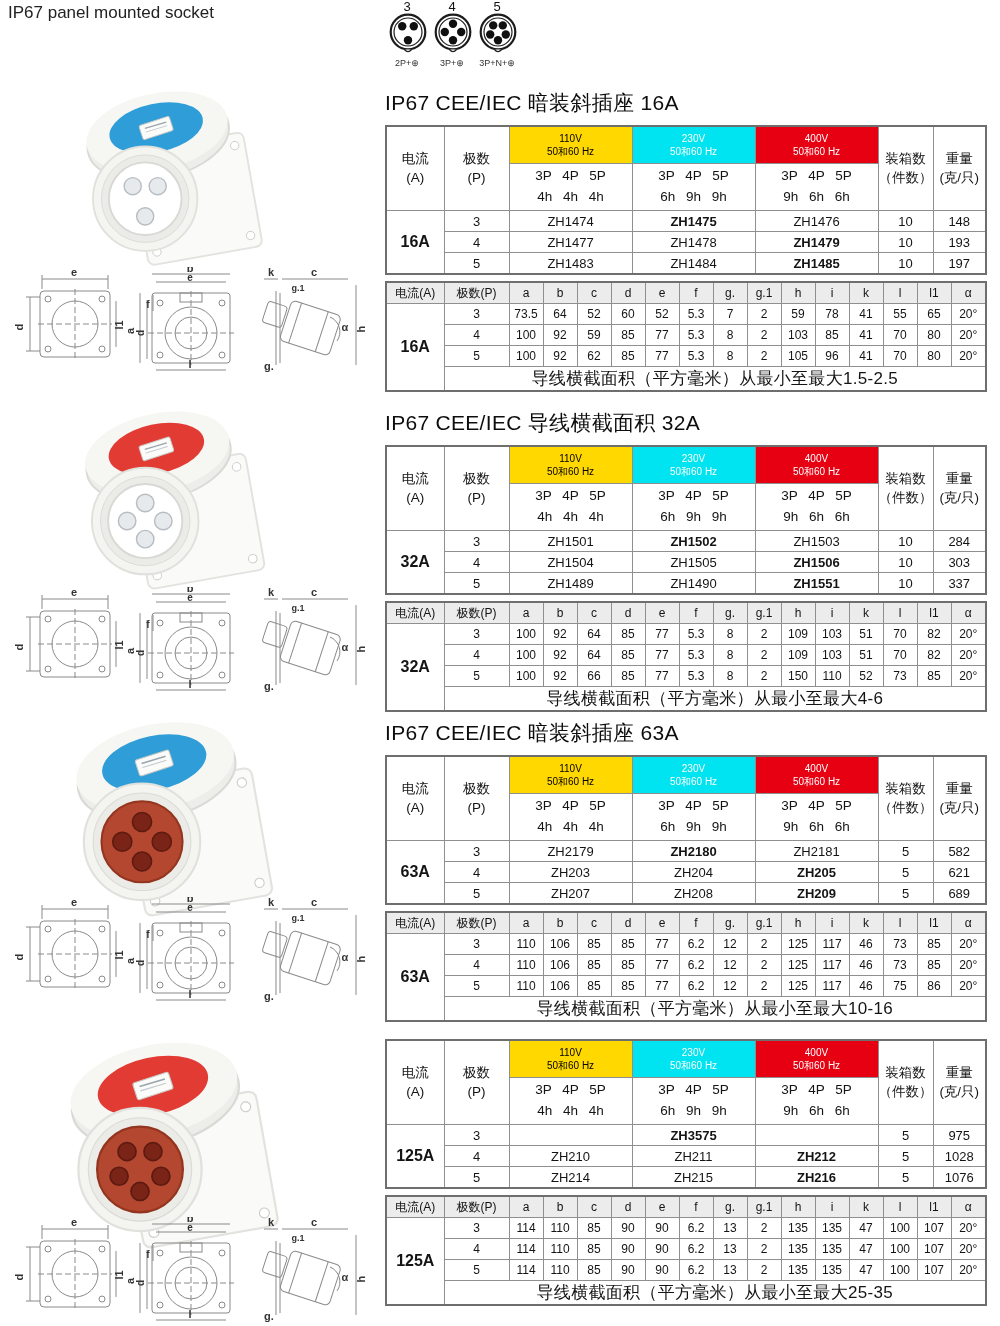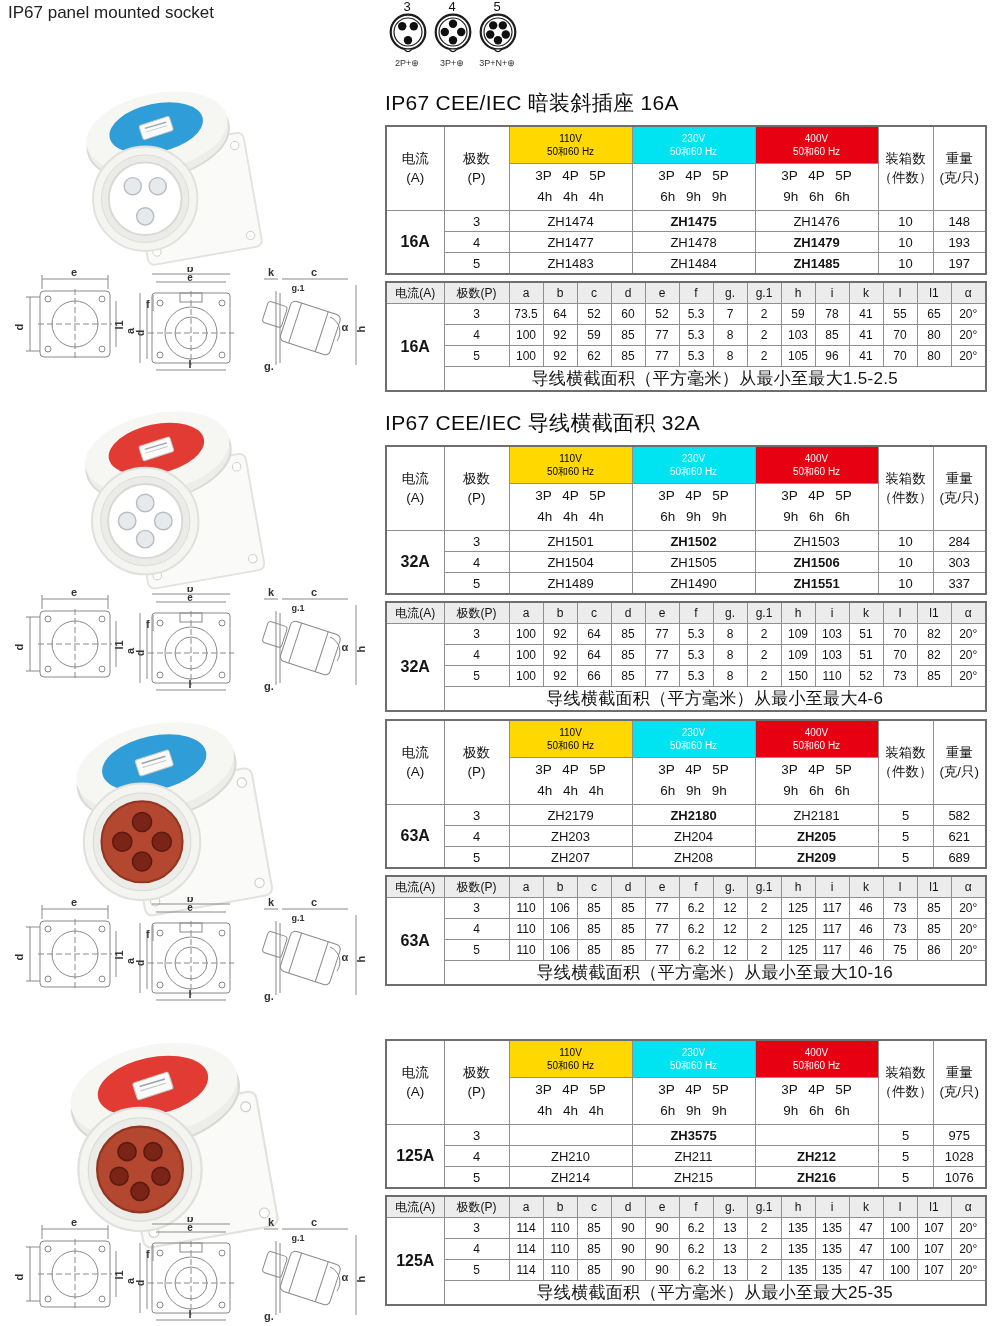--- a/index.html
+++ b/index.html
@@ -706,20 +706,21 @@
     <text x="178" y="101">l</text>
     <text x="259" y="9">k</text>
     <text x="302" y="9">c</text>
     <text x="286" y="24" font-size="9">g.1</text>
     <text x="257" y="103">g.</text>
     <text x="353" y="62" transform="rotate(-90 353 62)">h</text>
     <text x="333" y="64">α</text>
   </g>
           </svg></div>
       <div class="rightcol">
+        <h2 class="sec-title">IP67 CEE/IEC 暗装斜插座 63A</h2>
         <table class="prod-table">
           <colgroup>
               <col style="width:58px">
               <col style="width:65px">
               <col style="width:123px">
               <col style="width:123px">
               <col style="width:123px">
               <col style="width:55px">
               <col style="width:53px">
             </colgroup>

